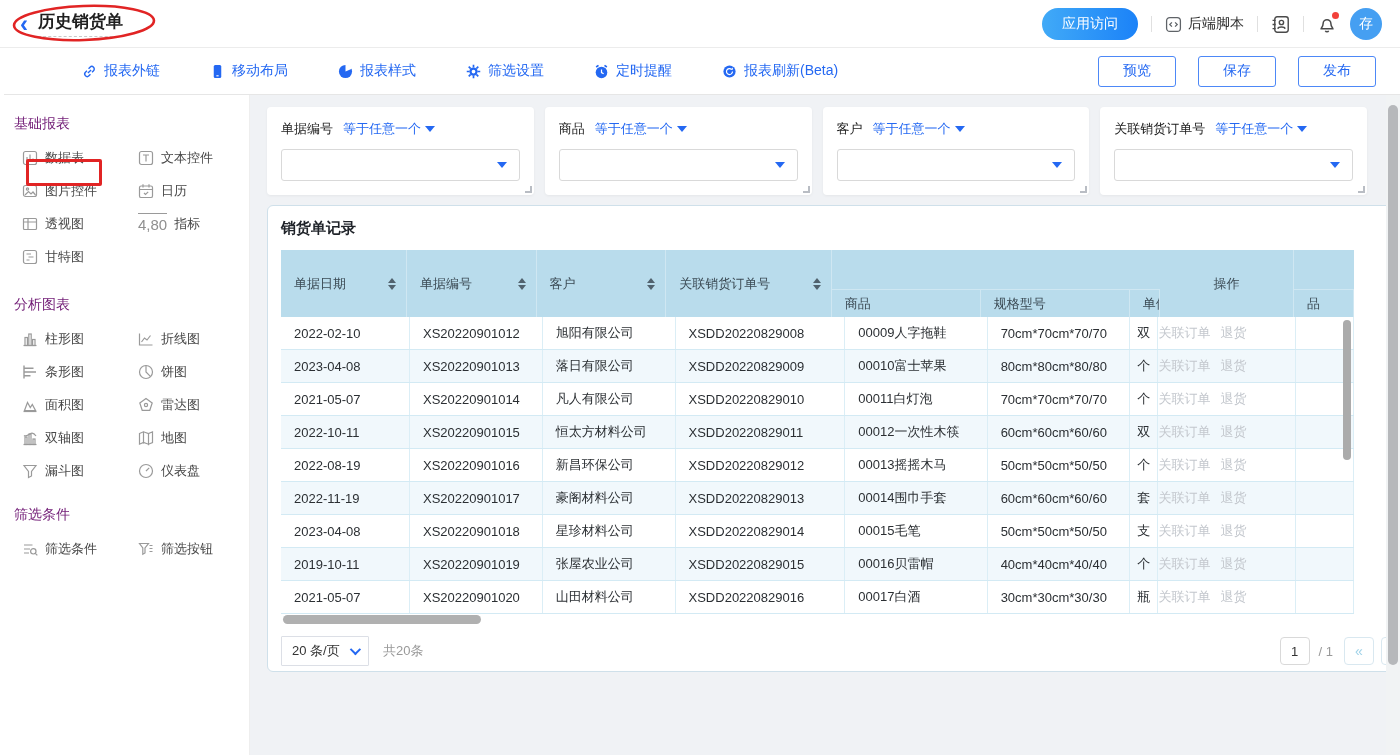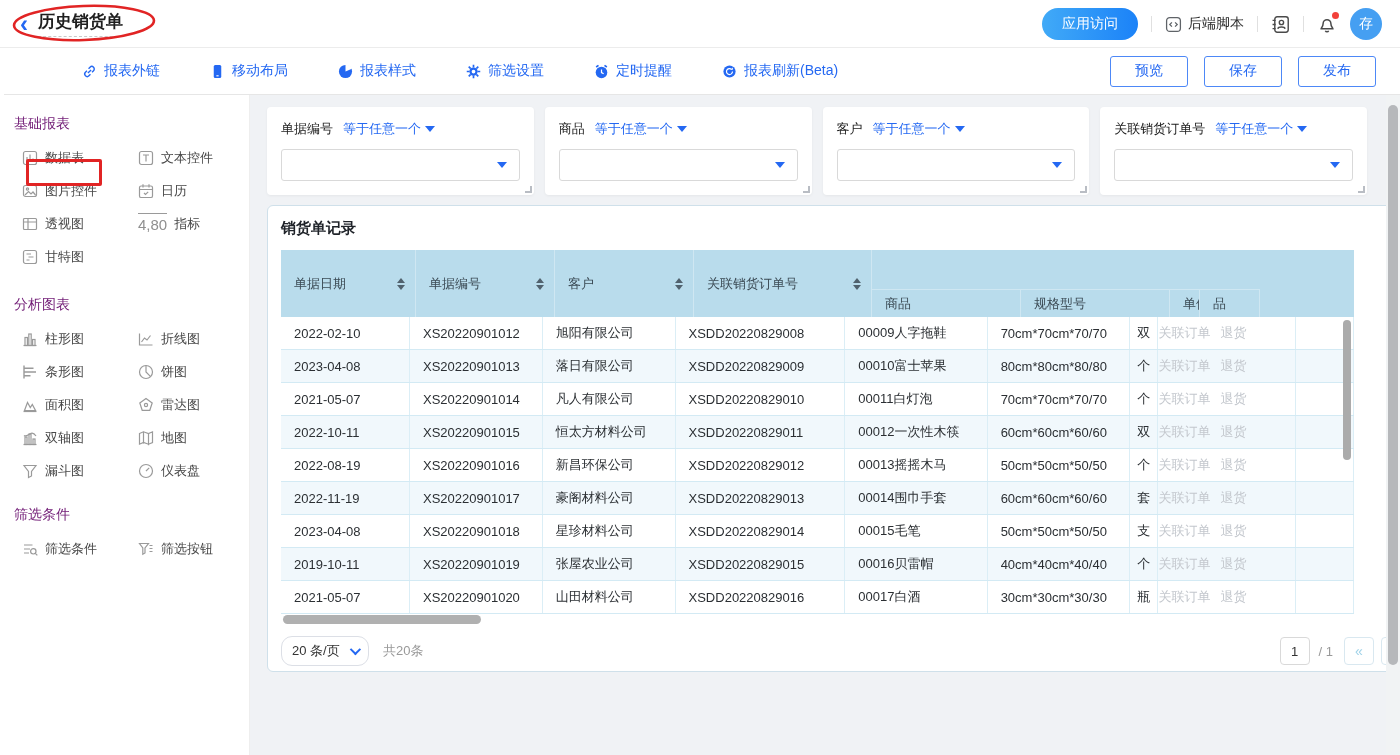--- a/index.html
+++ b/index.html
@@ -17,21 +17,21 @@
   .vdiv { width:1px; height:16px; background:#e0e0e0; }
   .hbtn { display:flex; align-items:center; gap:6px; background:none; border:none; font-size:14px; color:#2b2b2b; cursor:pointer; }
   .bell-wrap { position:relative; cursor:pointer; }
   .red-dot { position:absolute; right:-2px; top:-2px; width:7px; height:7px; border-radius:50%; background:#f2413a; }
   .avatar { width:32px; height:32px; border-radius:50%; background:#459ff2; color:#fff; font-size:14px; display:flex; align-items:center; justify-content:center; cursor:pointer; }
 
   
   .toolbar { position:absolute; left:4px; top:48px; width:1400px; height:47px; background:#fff; border-bottom:1px solid #e6e6e6; display:flex; align-items:center; }
   .tb-items { display:flex; align-items:center; margin-left:78px; gap:50px; }
   .tb-item { display:flex; align-items:center; gap:7px; color:#2468f2; font-size:14px; background:none; border:none; cursor:pointer; }
-  .tb-actions { position:absolute; right:28px; display:flex; gap:16px; }
+  .tb-actions { position:absolute; right:28px; display:flex; gap:22px; }
   .tb-btn { width:78px; height:31px; background:#fff; border:1px solid #4d88f7; border-radius:3px; color:#2468f2; font-size:14px; cursor:pointer; }
 
   
   .sidebar { position:absolute; left:0; top:95px; width:250px; height:660px; background:#fff; border-right:1px solid #eeeeee; padding:20px 0 0 14px; }
   .side-title { font-size:14px; font-weight:normal; color:#701a75; }
   .side-grid { display:grid; grid-template-columns:116px 1fr; row-gap:14px; margin:15px 0 0 8px; }
   .side-item { display:flex; align-items:center; gap:7px; font-size:13px; color:#474747; cursor:pointer; height:19px; }
   .side-item .ic { width:16px; height:16px; flex:none; }
   .metric-ic { font-size:15px; color:#8f8f8f; border-top:1px solid #9a9a9a; line-height:1.4; letter-spacing:0; }
   .sec2 { margin-top:30px; } .sec3 { margin-top:26px; }
@@ -74,21 +74,21 @@
   .tbody .trow:nth-of-type(even) { background:#f1f8fc; }
   .td { border-right:1px solid #dbeef6; display:flex; align-items:center; padding-left:13px; font-size:13px; color:#2b2f33; white-space:nowrap; overflow:hidden; }
   .td.c-unit { justify-content:center; padding-left:0; }
   .td.c-act { padding-left:0; gap:10px; }
   .rlink { color:#c3c7cd; font-size:13px; cursor:pointer; }
   .vscroll { position:absolute; right:3px; top:70px; width:8px; height:140px; background:#ababab; border-radius:4px; }
   .hscroll { position:relative; height:10px; margin-top:1px; }
   .hthumb { position:absolute; left:2px; top:0; width:198px; height:9px; background:#b0b0b0; border-radius:5px; }
 
   .pager { height:52px; display:flex; align-items:center; position:relative; }
-  .psize { width:88px; height:30px; border:1px solid #dcdfe6; border-radius:11px; background:#fff; display:flex; align-items:center; justify-content:space-between; padding:0 10px; font-size:13px; color:#333; cursor:pointer; }
+  .psize { width:88px; height:30px; border:1px solid #dcdfe6; border-radius:1px; background:#fff; display:flex; align-items:center; justify-content:space-between; padding:0 10px; font-size:13px; color:#333; cursor:pointer; }
   .chev { width:8px; height:8px; border-right:2px solid #2468f2; border-bottom:2px solid #2468f2; transform:rotate(45deg) translateY(-2px); }
   .ptotal { margin-left:14px; font-size:13px; color:#999; }
   .pright { margin-left:auto; display:flex; align-items:center; gap:7px; }
   .pg-input { width:30px; height:28px; border:1px solid #d9d9d9; border-radius:4px; text-align:center; font-size:13px; color:#333; font-family:inherit; }
   .pg-sep { font-size:13px; color:#999; margin:0 4px 0 2px; }
   .pnav { width:30px; height:28px; border:1px solid #d9e8f0; border-radius:4px; background:#fff; color:#9fd2e8; font-size:14px; line-height:1; cursor:default; }
   .tcard .resize-h { right:3px; bottom:3px; }
 
   
   .pscroll-track { position:absolute; right:0; top:95px; width:14px; height:660px; background:#f1f3f4; }
@@ -503,20 +503,21 @@
             </span>
           </div>
         <div class="hgroup">
           <div class="hg-top"></div>
           <div class="hg-row">
             <div class="hsub c-prod">商品</div>
             <div class="hsub c-spec">规格型号</div>
             <div class="hsub c-unit">单位</div>
           </div>
         </div>
+        <div class="hcell c-act" style="justify-content:center;padding-left:0;">操作</div>
         <div class="hgroup">
           <div class="hg-top c-sliver"></div>
           <div class="hg-row">
               <div class="hsub c-sliver">品</div>
             </div>
         </div>
       </div>
 
       <div class="tbody">
 

